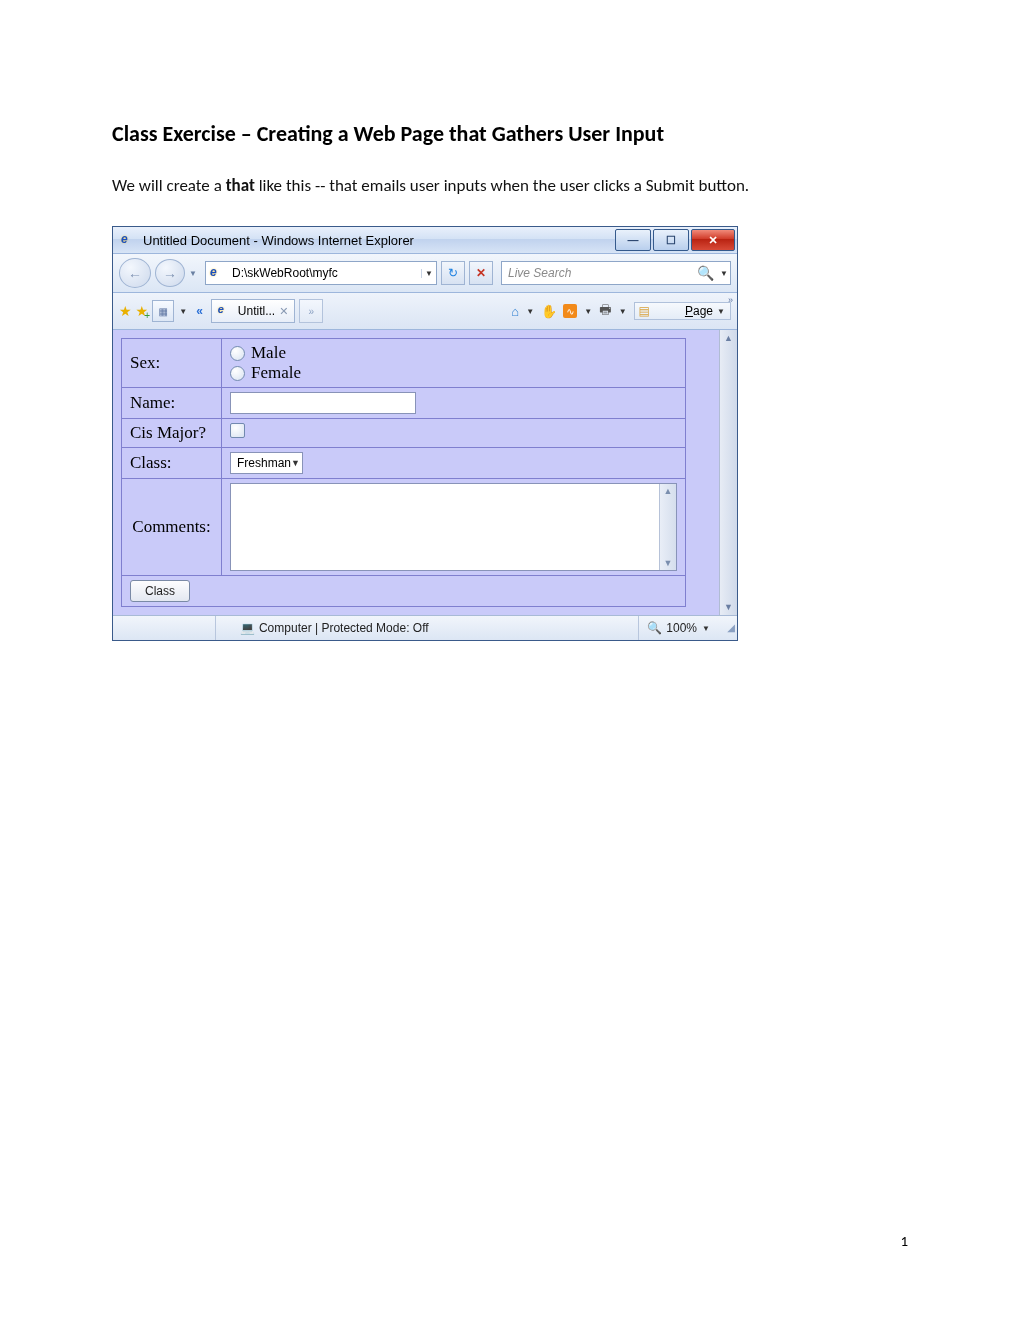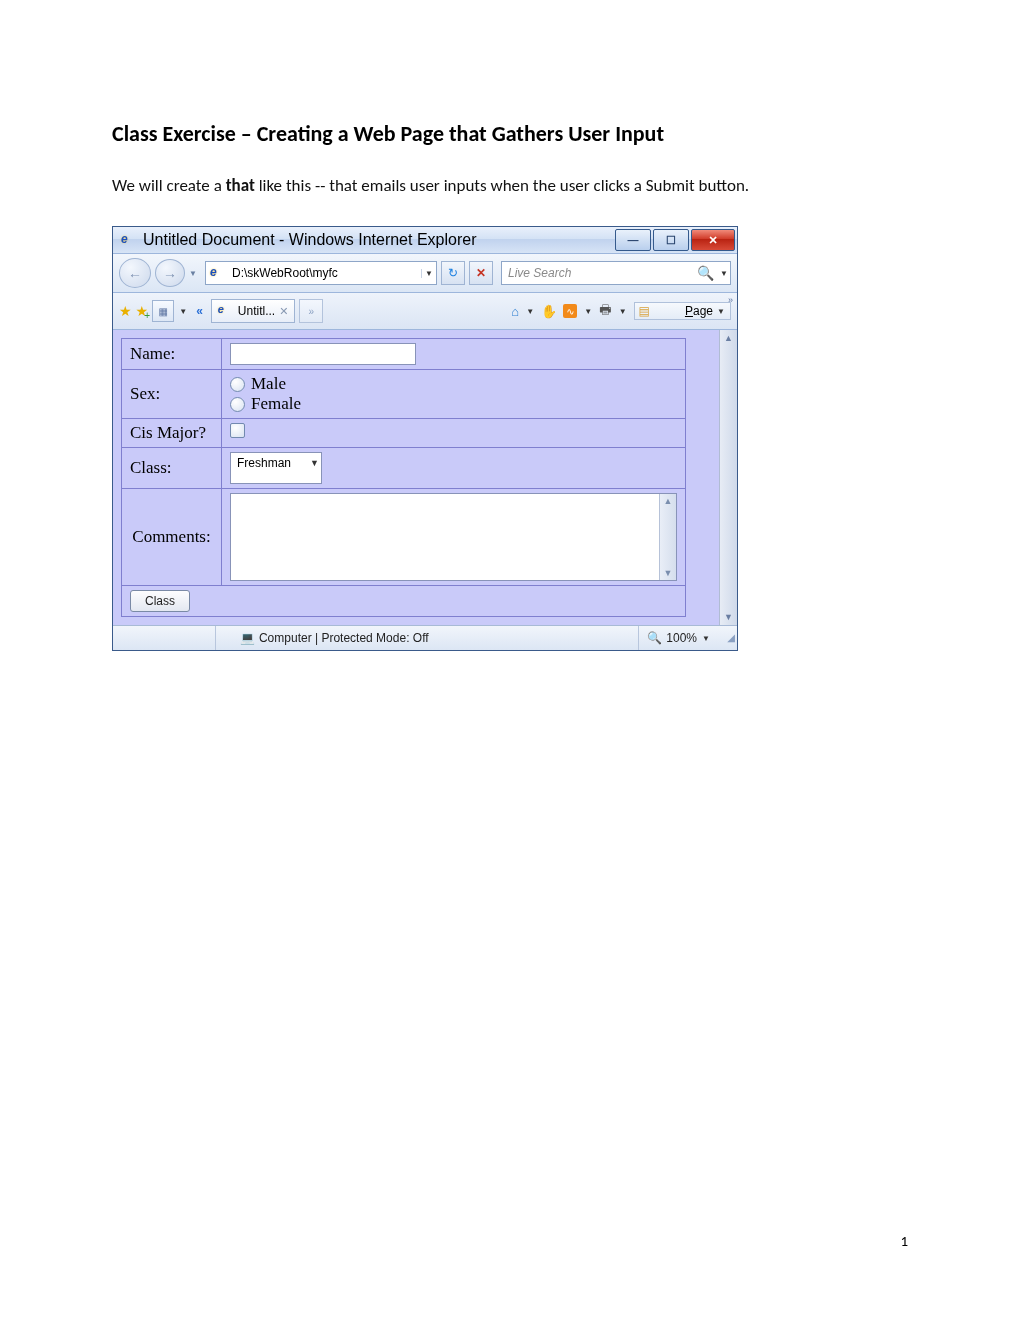--- a/index.html
+++ b/index.html
@@ -48,21 +48,21 @@
     background: linear-gradient(#e9f0fb 0%, #d4e2f5 45%, #c0d2ee 46%, #d7e4f6 100%);
   }
   .title-bar-left { display: flex; align-items: center; gap: 6px; }
   .ie-glyph {
     width: 16px; height: 16px;
     display:inline-block;
     font-weight:bold; font-style:italic;
     color:#1a4fbf;
     text-shadow:0 0 2px #ffd24a;
   }
-  .title-text { color: #000; font-size: 16px; }
+  .title-text { color: #000; font-size: 13px; }
   .win-buttons { display: flex; }
   .win-btn {
     width: 34px; height: 20px;
     margin-left: 2px;
     border: 1px solid #355a8c;
     border-radius: 2px;
     display:flex; align-items:center; justify-content:center;
     background: linear-gradient(#e9f1fb, #b9cfed);
     color:#2a456e;
     font-weight:bold;
@@ -233,21 +233,21 @@
     border:1px solid #7289b0;
     background: radial-gradient(circle at 35% 30%, #fff, #d8e2f1);
     display:inline-block;
   }
   .radio-dot { border-radius:50%; }
   .check-box { border-radius:2px; }
   .select-box {
     display:inline-flex; align-items:center;
     border:1px solid #8893b8; background:#fff;
     font-family: Tahoma, sans-serif; font-size:12px;
-    height:20px; padding:0 2px 10px 6px; gap:19px;
+    height:20px; padding:0 2px 0 6px; gap:0;
   }
   .select-box .arrow { font-size:9px; color:#333; }
   .comments-cell { height: 86px; vertical-align: middle; text-align: center; }
   .textarea-wrap {
     display:flex;
     border:1px solid #8893b8;
     background:#fff;
     width: 445px;
     height: 86px;
   }
@@ -378,37 +378,37 @@
         </span>
       </div>
       <span class="overflow">»</span>
     </div>
 
     <div class="viewport">
       <div class="content">
         <table class="form-table">
           <tbody>
               <tr>
-            <td class="label">Name:</td>
-            <td><input type="text" style=""></td>
-          </tr>
-          <tr>
             <td class="label">Sex:</td>
             <td>
               <div class="radio-row">
                 <span class="radio-dot"></span>
                 <span>Male</span>
               </div>
               <div class="radio-row">
                 <span class="radio-dot"></span>
                 <span>Female</span>
               </div>
             </td>
           </tr>
           <tr>
+            <td class="label">Name:</td>
+            <td><input type="text" style=""></td>
+          </tr>
+          <tr>
             <td class="label">Cis Major?</td>
             <td><span class="check-box"></span></td>
           </tr>
           <tr>
             <td class="label">Class:</td>
             <td>
               <span class="select-box">
                 <span>Freshman</span>
                 <span class="arrow">▼</span>
               </span>

